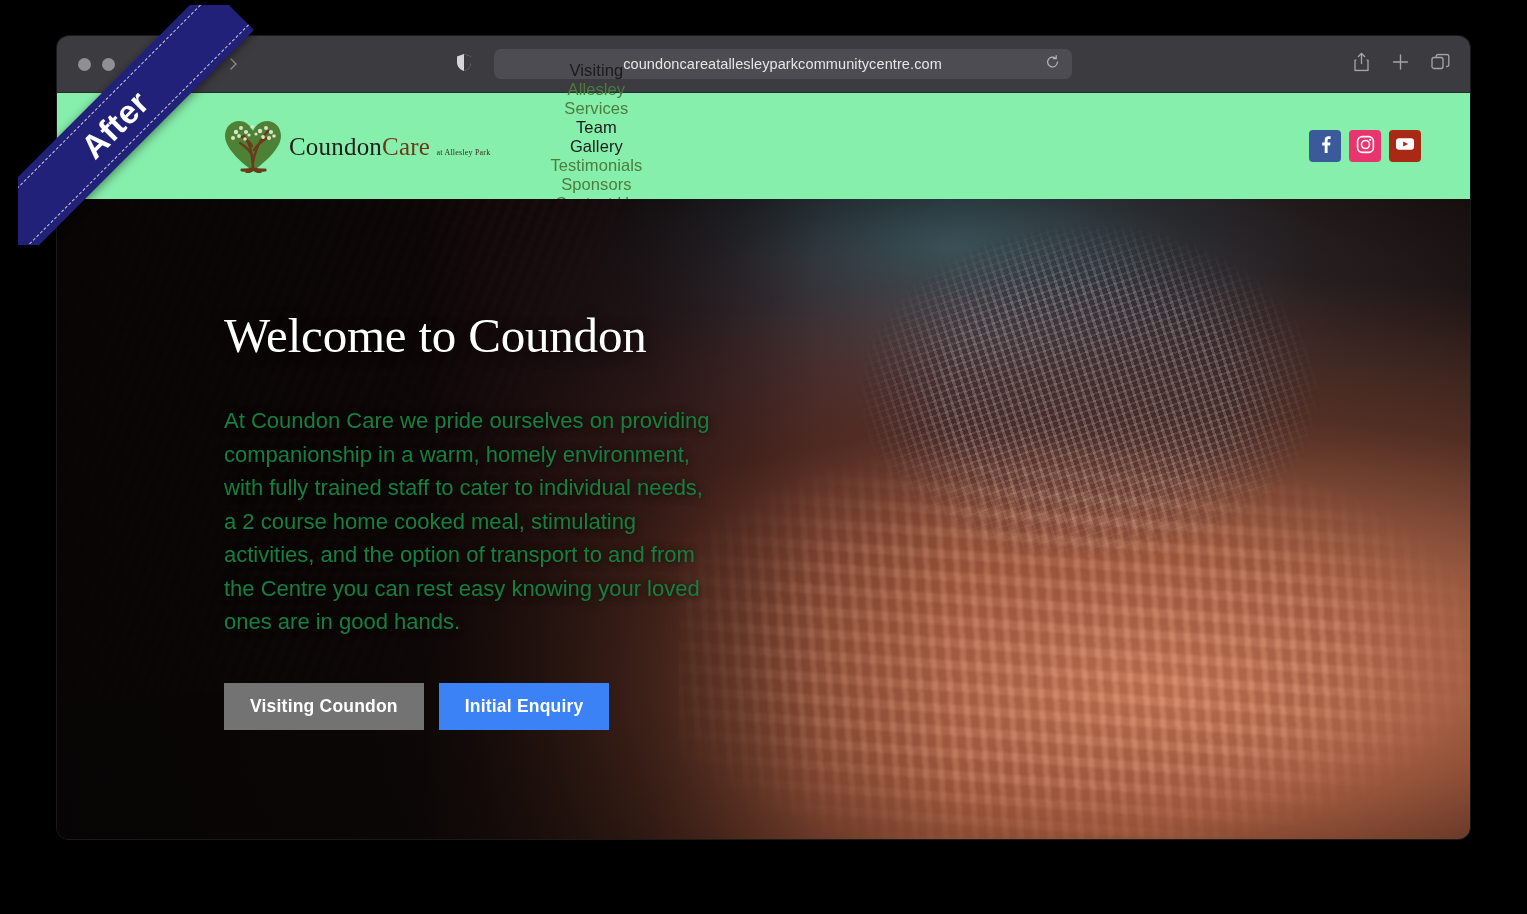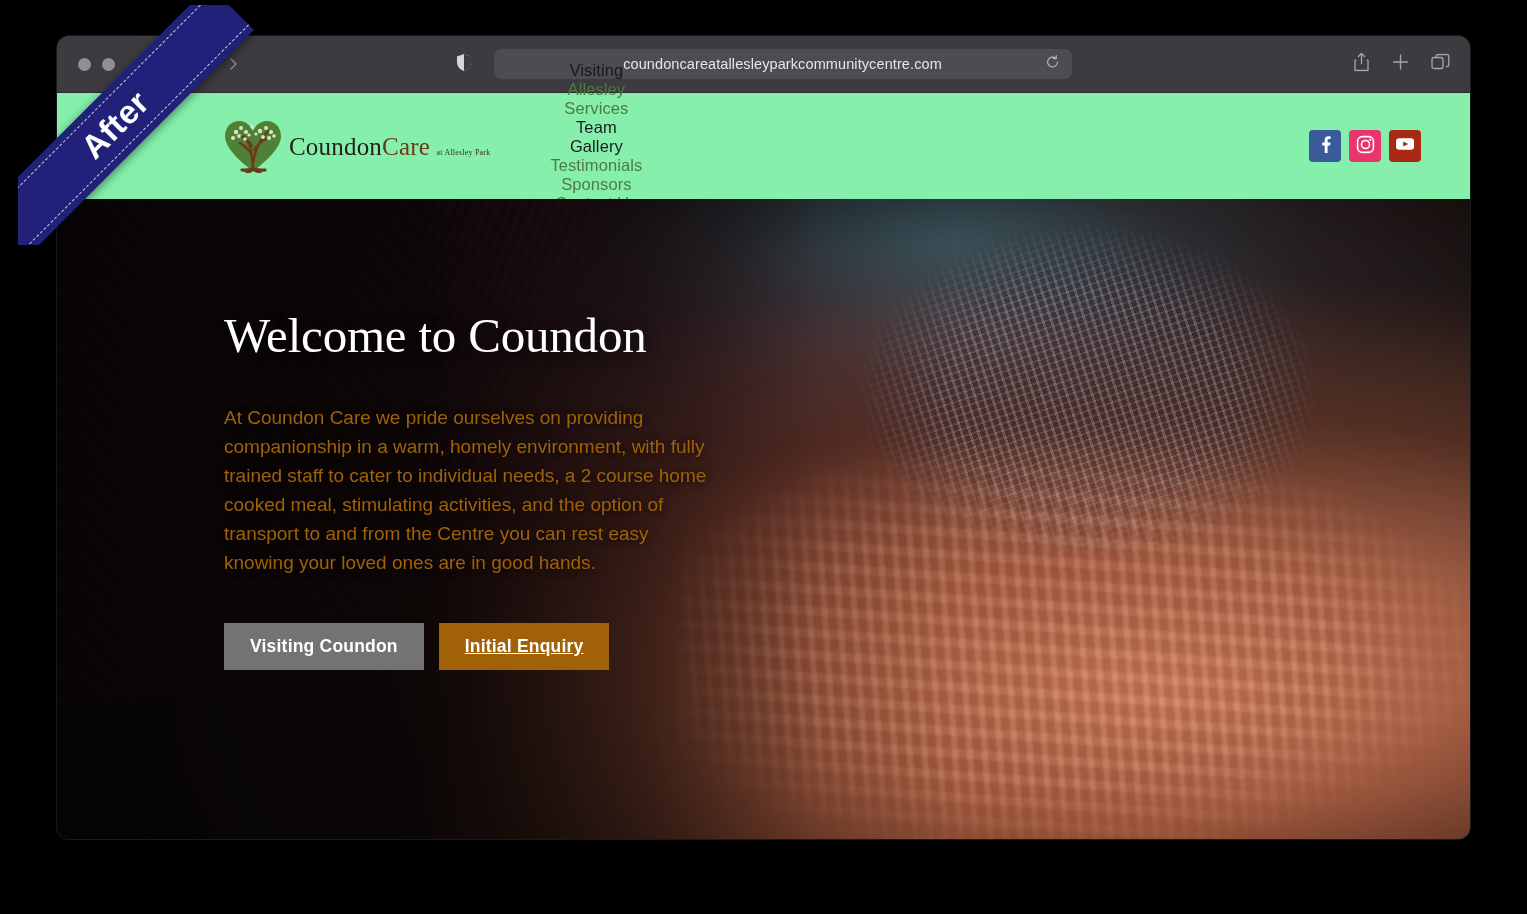--- a/index.html
+++ b/index.html
@@ -166,39 +166,39 @@
     font-family:"Liberation Serif", serif;
     color:#fff;
     font-size:49px;
     line-height:1.07;
     font-weight:400;
     letter-spacing:-0.2px;
     text-shadow:0 2px 14px rgba(0,0,0,0.7);
   }
   .hero-body {
     margin-top:42px;
-    color:#a16207;
-    font-size:19px;
+    color:#15803d;
+    font-size:22px;
     line-height:1.52;
     max-width:492px;
     text-shadow:0 1px 8px rgba(0,0,0,0.75);
   }
   .hero-btns { margin-top:45px; display:flex; gap:15px; }
   .btn {
     border:none;
     color:#fff;
     font-size:17.5px;
     font-weight:700;
     padding:13px 26px;
     cursor:pointer;
     font-family:"Liberation Sans", sans-serif;
     letter-spacing:0.2px;
   }
   .btn-visit { background:#737373; }
-  .btn-enquiry { background:#a16207;text-decoration:underline; }
+  .btn-enquiry { background:#3b82f6; }
 
   
   .ribbon-box {
     position:absolute; left:18px; top:5px;
     width:240px; height:240px;
     overflow:hidden;
     pointer-events:none;
   }
   .ribbon-fold-a, .ribbon-fold-b {
     position:absolute; background:#5a0d12;

